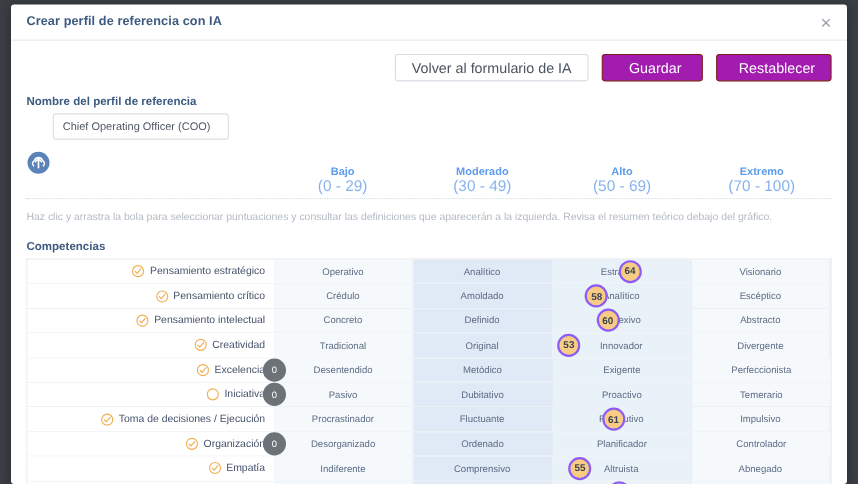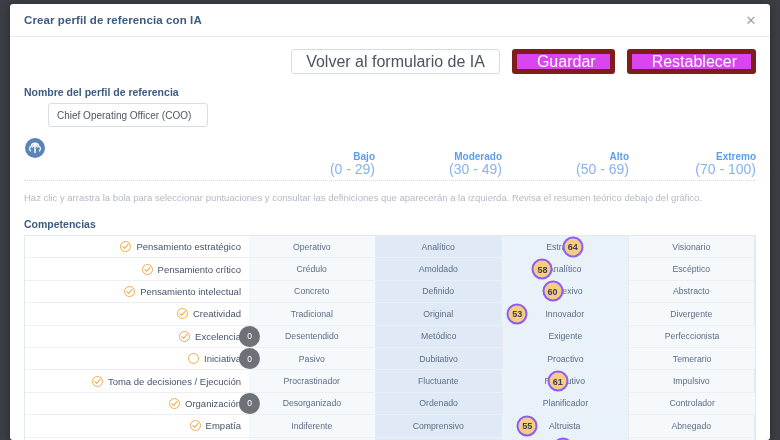--- a/index.html
+++ b/index.html
@@ -43,36 +43,36 @@
     cursor: pointer;
   }
 
   
   .action-bar {
     display: flex; justify-content: flex-end; align-items: center;
     gap: 12px;
     padding: 12px 14px 6px 14px;
   }
   .btn {
-    font-size: 16px;
+    font-size: 13px;
     border-radius: 3px;
     padding: 0 14px;
     height: 25px;
     display: inline-flex; align-items: center; justify-content: center;
     cursor: pointer;
     white-space: nowrap;
   }
   .btn-ghost {
     background: #ffffff;
     border: 1px solid #d7dce3;
     color: #4a5360;
   }
   .btn-primary {
-    background: #d946ef;
-    border: 5px solid #7f1d1d;
+    background: #a21caf;
+    border: 1px solid #7f1d1d;
     color: #ffffff;
     min-width: 92px;
     padding-left: 20px;
   }
 
   
   .field-block { padding: 6px 14px 0 14px; }
   .field-label {
     font-size: 10.5px; font-weight: bold;
     color: #3d5a80; margin-bottom: 5px;
@@ -97,21 +97,21 @@
     border-bottom: 1px dotted #d6dbe2;
     display: flex;
   }
   .upload-icon-wrap {
     position: absolute; left: 0; top: -2px;
     width: 22px; height: 22px;
   }
   .scale-spacer { width: 224px; flex: none; }
   .scale-col {
     flex: 1 1 0;
-    text-align: right;
+    text-align: center;
     padding-top: 11px;
   }
   .scale-name {
     font-size: 10px; font-weight: bold; color: #5e9ceb;
     line-height: 13px;
   }
   .scale-range {
     font-size: 14px; color: #87b3ee; line-height: 13px;
   }
 

